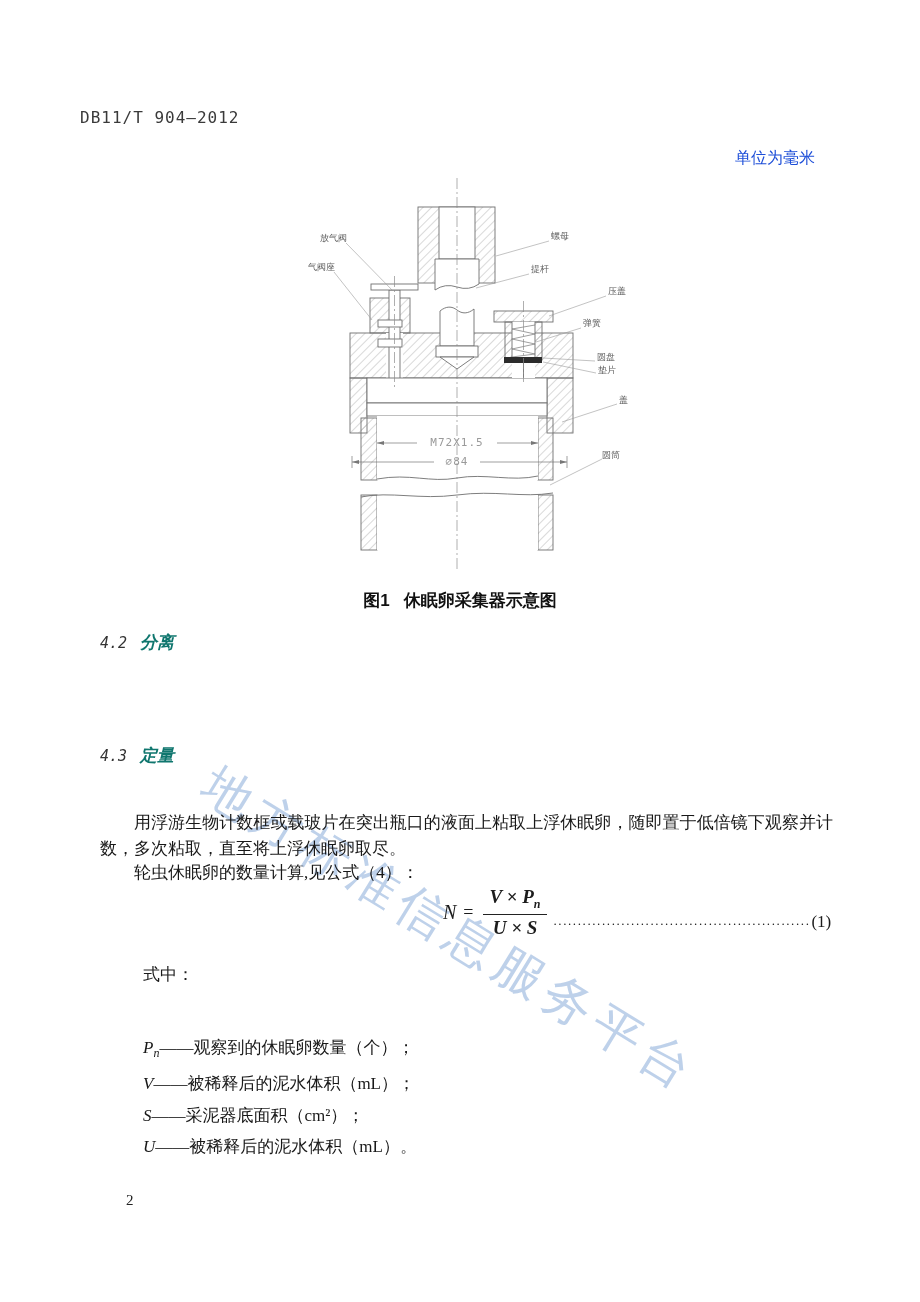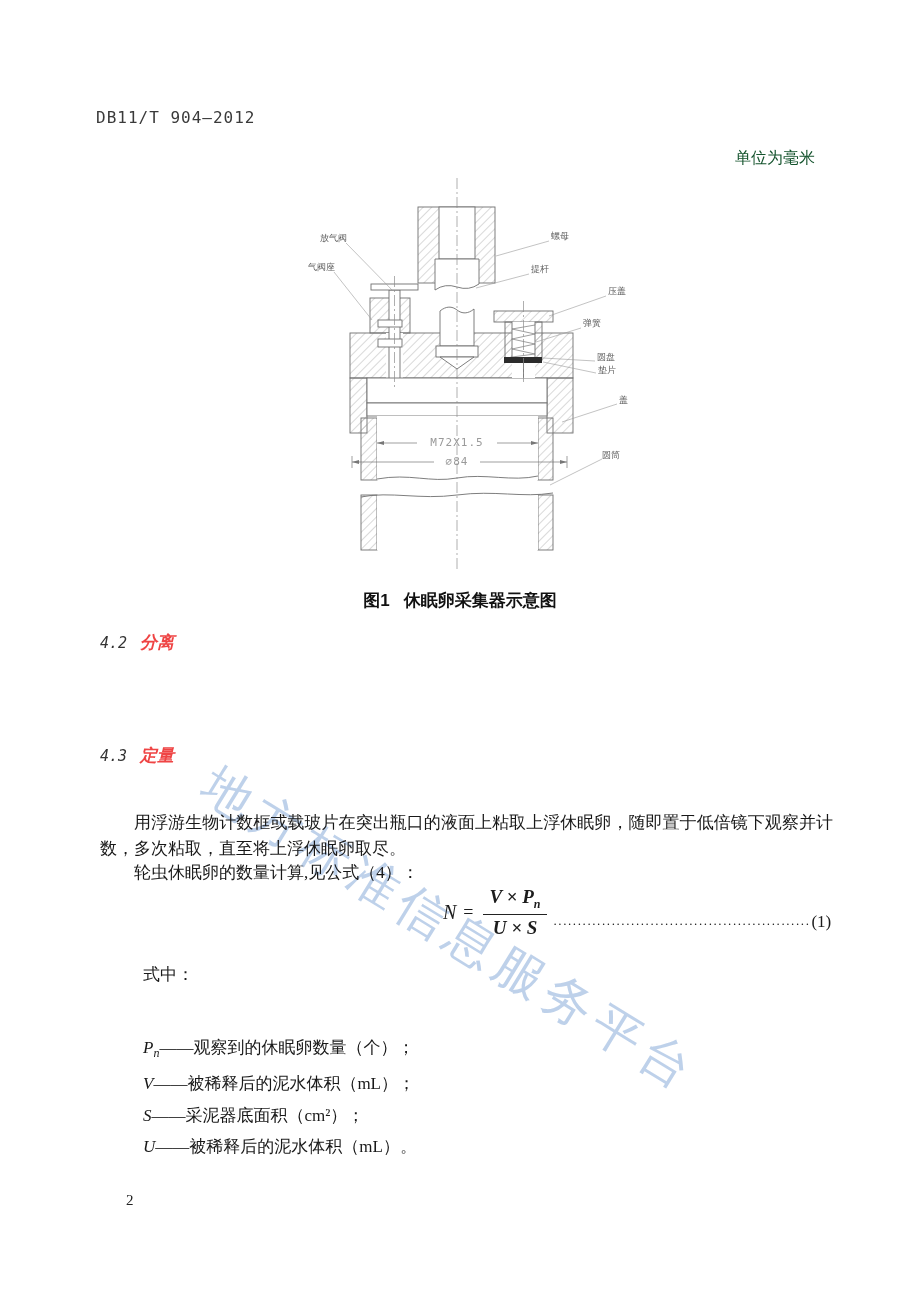--- a/index.html
+++ b/index.html
@@ -9,32 +9,32 @@
   }
   .layer{position:absolute;z-index:2;}
   
   .watermark{
     position:absolute;left:224px;top:752px;z-index:1;
     font-family:"Liberation Serif",serif;font-size:50px;letter-spacing:7px;
     color:rgba(126,164,213,0.5);white-space:nowrap;
     transform:rotate(31.5deg);transform-origin:0 0;
   }
   .doc-code{
-    left:96px;top:108px;
+    left:80px;top:108px;
     font-family:"DejaVu Sans Mono",monospace;font-size:16px;color:#3a3a3a;letter-spacing:1px;
   }
-  .unit-note{left:735px;top:148px;font-size:16px;color:#14532d;}
+  .unit-note{left:735px;top:148px;font-size:16px;color:#1d4ed8;}
   .fig-caption{
     left:0;top:589px;width:920px;text-align:center;
     font-family:"Liberation Sans",sans-serif;font-weight:bold;font-size:17px;color:#111;
   }
   .fig-caption .cap-prefix{margin-right:14px;}
   .sec-head{display:flex;align-items:baseline;font-style:italic;}
   .sec-head .sec-num{font-family:"DejaVu Sans Mono",monospace;font-size:15px;color:#333;}
-  .sec-head .sec-title{font-family:"Liberation Sans",sans-serif;font-weight:bold;font-size:17px;color:#ef4444;margin-left:13px;}
+  .sec-head .sec-title{font-family:"Liberation Sans",sans-serif;font-weight:bold;font-size:17px;color:#0f766e;margin-left:13px;}
   .para{
     left:100px;width:733px;font-size:17px;line-height:26px;
     text-align:justify;text-justify:inter-ideograph;text-indent:2em;color:#181818;
   }
   .formula{display:flex;align-items:center;font-family:"Liberation Serif",serif;}
   .f-lhs{font-style:italic;font-size:20px;margin-right:7px;}
   .f-eq{font-size:18px;margin-right:9px;}
   .frac{display:inline-flex;flex-direction:column;align-items:center;font-style:italic;font-size:19px;font-weight:bold;}
   .frac .num{padding:0 7px 2px 7px;border-bottom:1.4px solid #222;}
   .frac .den{padding-top:2px;}

